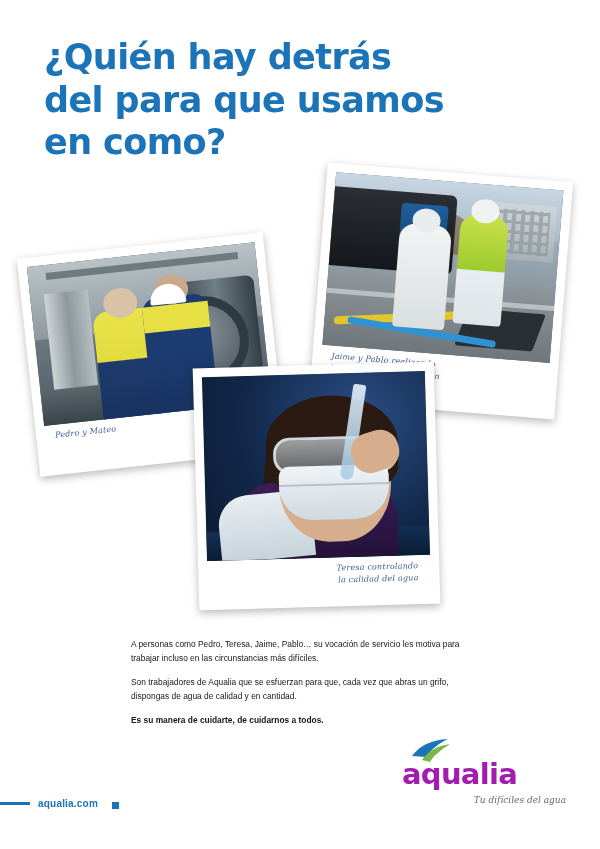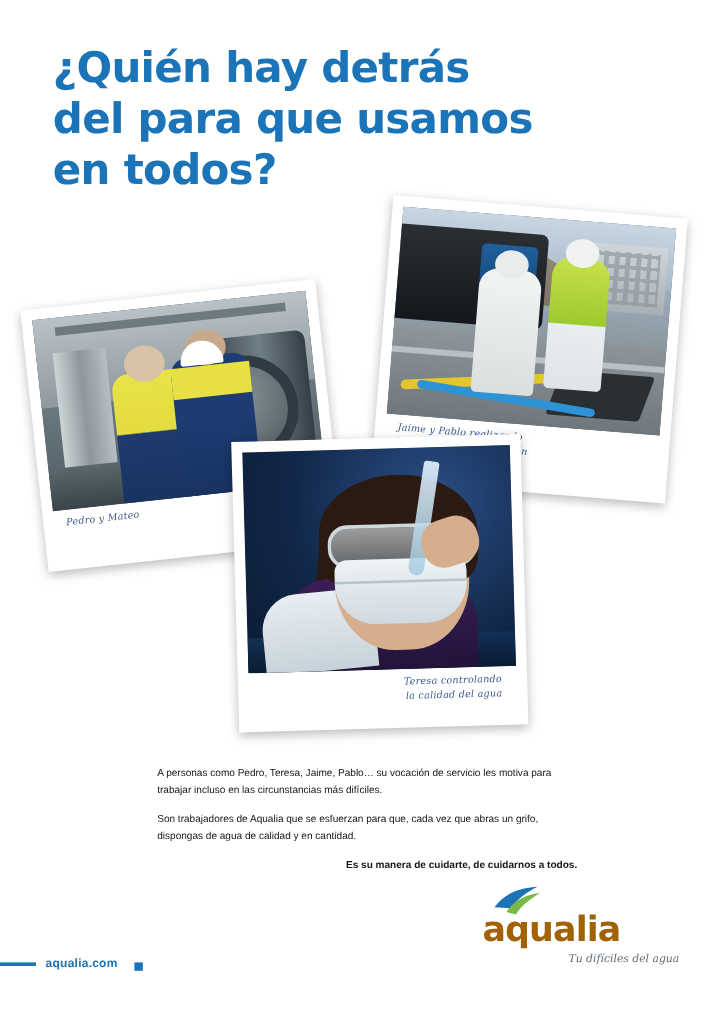--- a/index.html
+++ b/index.html
@@ -244,21 +244,21 @@
   .copy {
     position: absolute;
     left: 131px;
     top: 638px;
     width: 350px;
     color: #13181c;
     font-size: 8.4px;
     line-height: 1.62;
   }
   .copy p { margin: 0 0 11px 0; }
-  .copy p.bold { font-weight: bold; margin-bottom: 16px; text-align: right; }
+  .copy p.bold { font-weight: bold; margin-bottom: 16px; }
 
   
   .logo-block {
     position: absolute;
     right: 34px;
     bottom: 56px;
     text-align: left;
     width: 170px;
   }
   .logo-wrap {
@@ -272,21 +272,21 @@
     width: 42px;
     height: 26px;
   }
   .logo-word {
     position: absolute;
     left: 6px;
     top: 20px;
     font-family: "DejaVu Sans", sans-serif;
     font-weight: bold;
     font-size: 29px;
-    color: #a16207;
+    color: #a21caf;
     letter-spacing: -0.7px;
   }
   .logo-tag {
     position: absolute;
     right: 0;
     top: 58px;
     font-family: "DejaVu Serif", serif;
     font-style: italic;
     font-size: 9px;
     color: #5f6a72;
@@ -322,21 +322,21 @@
   }
 </style>
 </head>
 <body>
 
 <div class="page">
 
   <div class="headline">
     <span class="l">¿Quién hay detrás</span>
     <span class="l">del para que usamos</span>
-    <span class="l">en todos?</span>
+    <span class="l">en como?</span>
   </div>
 
   <div class="collage">
 
     <div class="polaroid" id="photo-pedro">
       <div class="ph">
         <div class="scene sceneA">
           <div class="wallpanel"></div>
           <div class="beam"></div>
           <div class="drum"></div>

